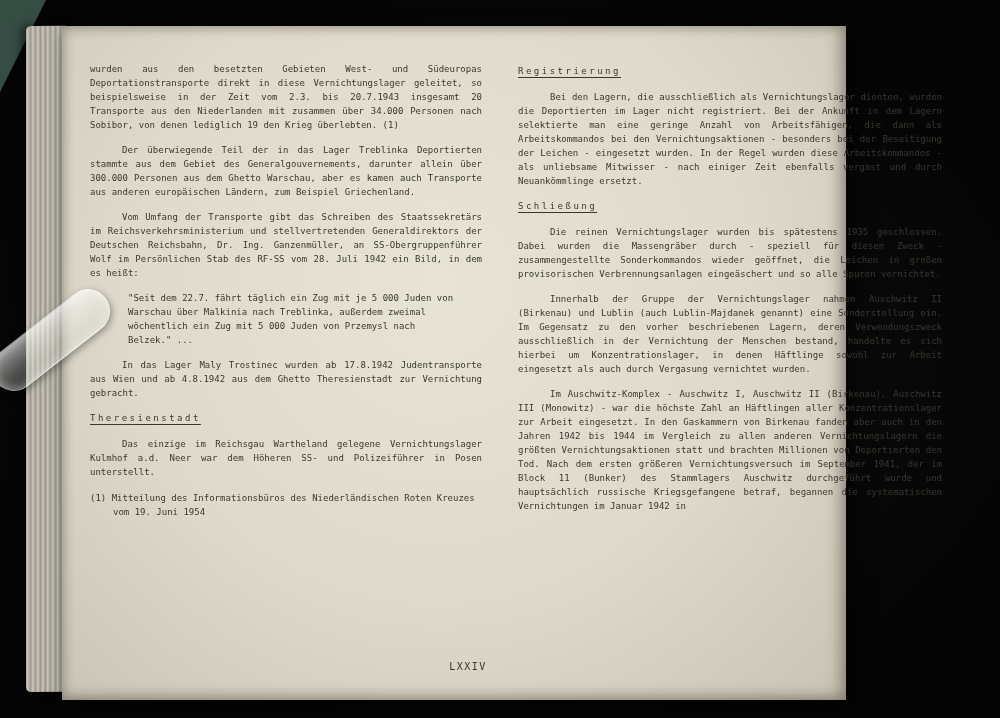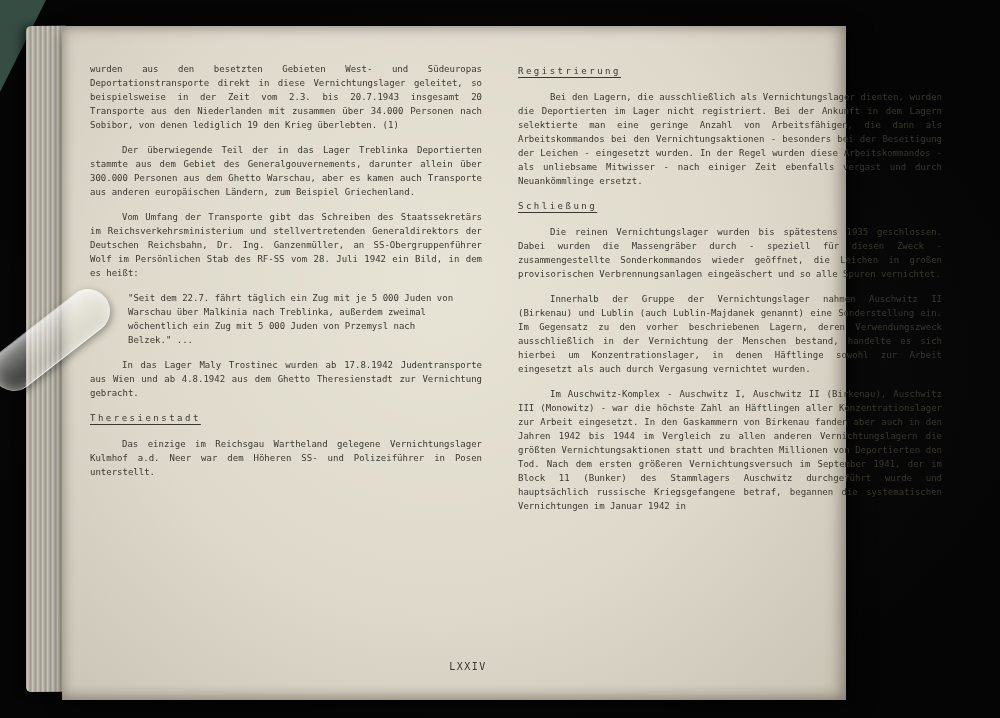--- a/index.html
+++ b/index.html
@@ -71,20 +71,22 @@
 
     <div class="col col-left">
       <p class="para noindent">wurden aus den besetzten Gebieten West- und Südeuropas Deportationstransporte direkt in diese Vernichtungslager geleitet, so beispielsweise in der Zeit vom 2.3. bis 20.7.1943 insgesamt 20 Transporte aus den Niederlanden mit zusammen über 34.000 Personen nach Sobibor, von denen lediglich 19 den Krieg überlebten. (1)</p>
       <p class="para">Der überwiegende Teil der in das Lager Treblinka Deportierten stammte aus dem Gebiet des Generalgouvernements, darunter allein über 300.000 Personen aus dem Ghetto Warschau, aber es kamen auch Transporte aus anderen europäischen Ländern, zum Beispiel Griechenland.</p>
       <p class="para">Vom Umfang der Transporte gibt das Schreiben des Staatssekretärs im Reichsverkehrsministerium und stellvertretenden Generaldirektors der Deutschen Reichsbahn, Dr. Ing. Ganzenmüller, an SS-Obergruppenführer Wolf im Persönlichen Stab des RF-SS vom 28. Juli 1942 ein Bild, in dem es heißt:</p>
       <p class="quote">"Seit dem 22.7. fährt täglich ein Zug mit je 5 000 Juden von Warschau über Malkinia nach Treblinka, außerdem zweimal wöchentlich ein Zug mit 5 000 Juden von Przemysl nach Belzek." ...</p>
       <p class="para">In das Lager Maly Trostinec wurden ab 17.8.1942 Judentransporte aus Wien und ab 4.8.1942 aus dem Ghetto Theresienstadt zur Vernichtung gebracht.</p>
       <h3 class="heading">Theresienstadt</h3>
       <p class="para">Das einzige im Reichsgau Wartheland gelegene Vernichtungslager Kulmhof a.d. Neer war dem Höheren SS- und Polizeiführer in Posen unterstellt.</p>
       <div class="footnote">
+        <div>(1) Mitteilung des Informationsbüros des Niederländischen Roten Kreuzes</div>
+        <div class="fn2">vom 19. Juni 1954</div>
       </div>
     </div>
 
     <div class="col col-right">
       <h3 class="heading">Registrierung</h3>
       <p class="para">Bei den Lagern, die ausschließlich als Vernichtungslager dienten, wurden die Deportierten im Lager nicht registriert. Bei der Ankunft in dem Lagern selektierte man eine geringe Anzahl von Arbeitsfähigen, die dann als Arbeitskommandos bei den Vernichtungsaktionen - besonders bei der Beseitigung der Leichen - eingesetzt wurden. In der Regel wurden diese Arbeitskommandos - als unliebsame Mitwisser - nach einiger Zeit ebenfalls vergast und durch Neuankömmlinge ersetzt.</p>
       <h3 class="heading">Schließung</h3>
       <p class="para">Die reinen Vernichtungslager wurden bis spätestens 1935 geschlossen. Dabei wurden die Massengräber durch - speziell für diesen Zweck - zusammengestellte Sonderkommandos wieder geöffnet, die Leichen in großen provisorischen Verbrennungsanlagen eingeäschert und so alle Spuren vernichtet.</p>
       <p class="para">Innerhalb der Gruppe der Vernichtungslager nahmen Auschwitz II (Birkenau) und Lublin (auch Lublin-Majdanek genannt) eine Sonderstellung ein. Im Gegensatz zu den vorher beschriebenen Lagern, deren Verwendungszweck ausschließlich in der Vernichtung der Menschen bestand, handelte es sich hierbei um Konzentrationslager, in denen Häftlinge sowohl zur Arbeit eingesetzt als auch durch Vergasung vernichtet wurden.</p>
       <p class="para">Im Auschwitz-Komplex - Auschwitz I, Auschwitz II (Birkenau), Auschwitz III (Monowitz) - war die höchste Zahl an Häftlingen aller Konzentrationslager zur Arbeit eingesetzt. In den Gaskammern von Birkenau fanden aber auch in den Jahren 1942 bis 1944 im Vergleich zu allen anderen Vernichtungslagern die größten Vernichtungsaktionen statt und brachten Millionen von Deportierten den Tod. Nach dem ersten größeren Vernichtungsversuch im September 1941, der im Block 11 (Bunker) des Stammlagers Auschwitz durchgeführt wurde und hauptsächlich russische Kriegsgefangene betraf, begannen die systematischen Vernichtungen im Januar 1942 in</p>

